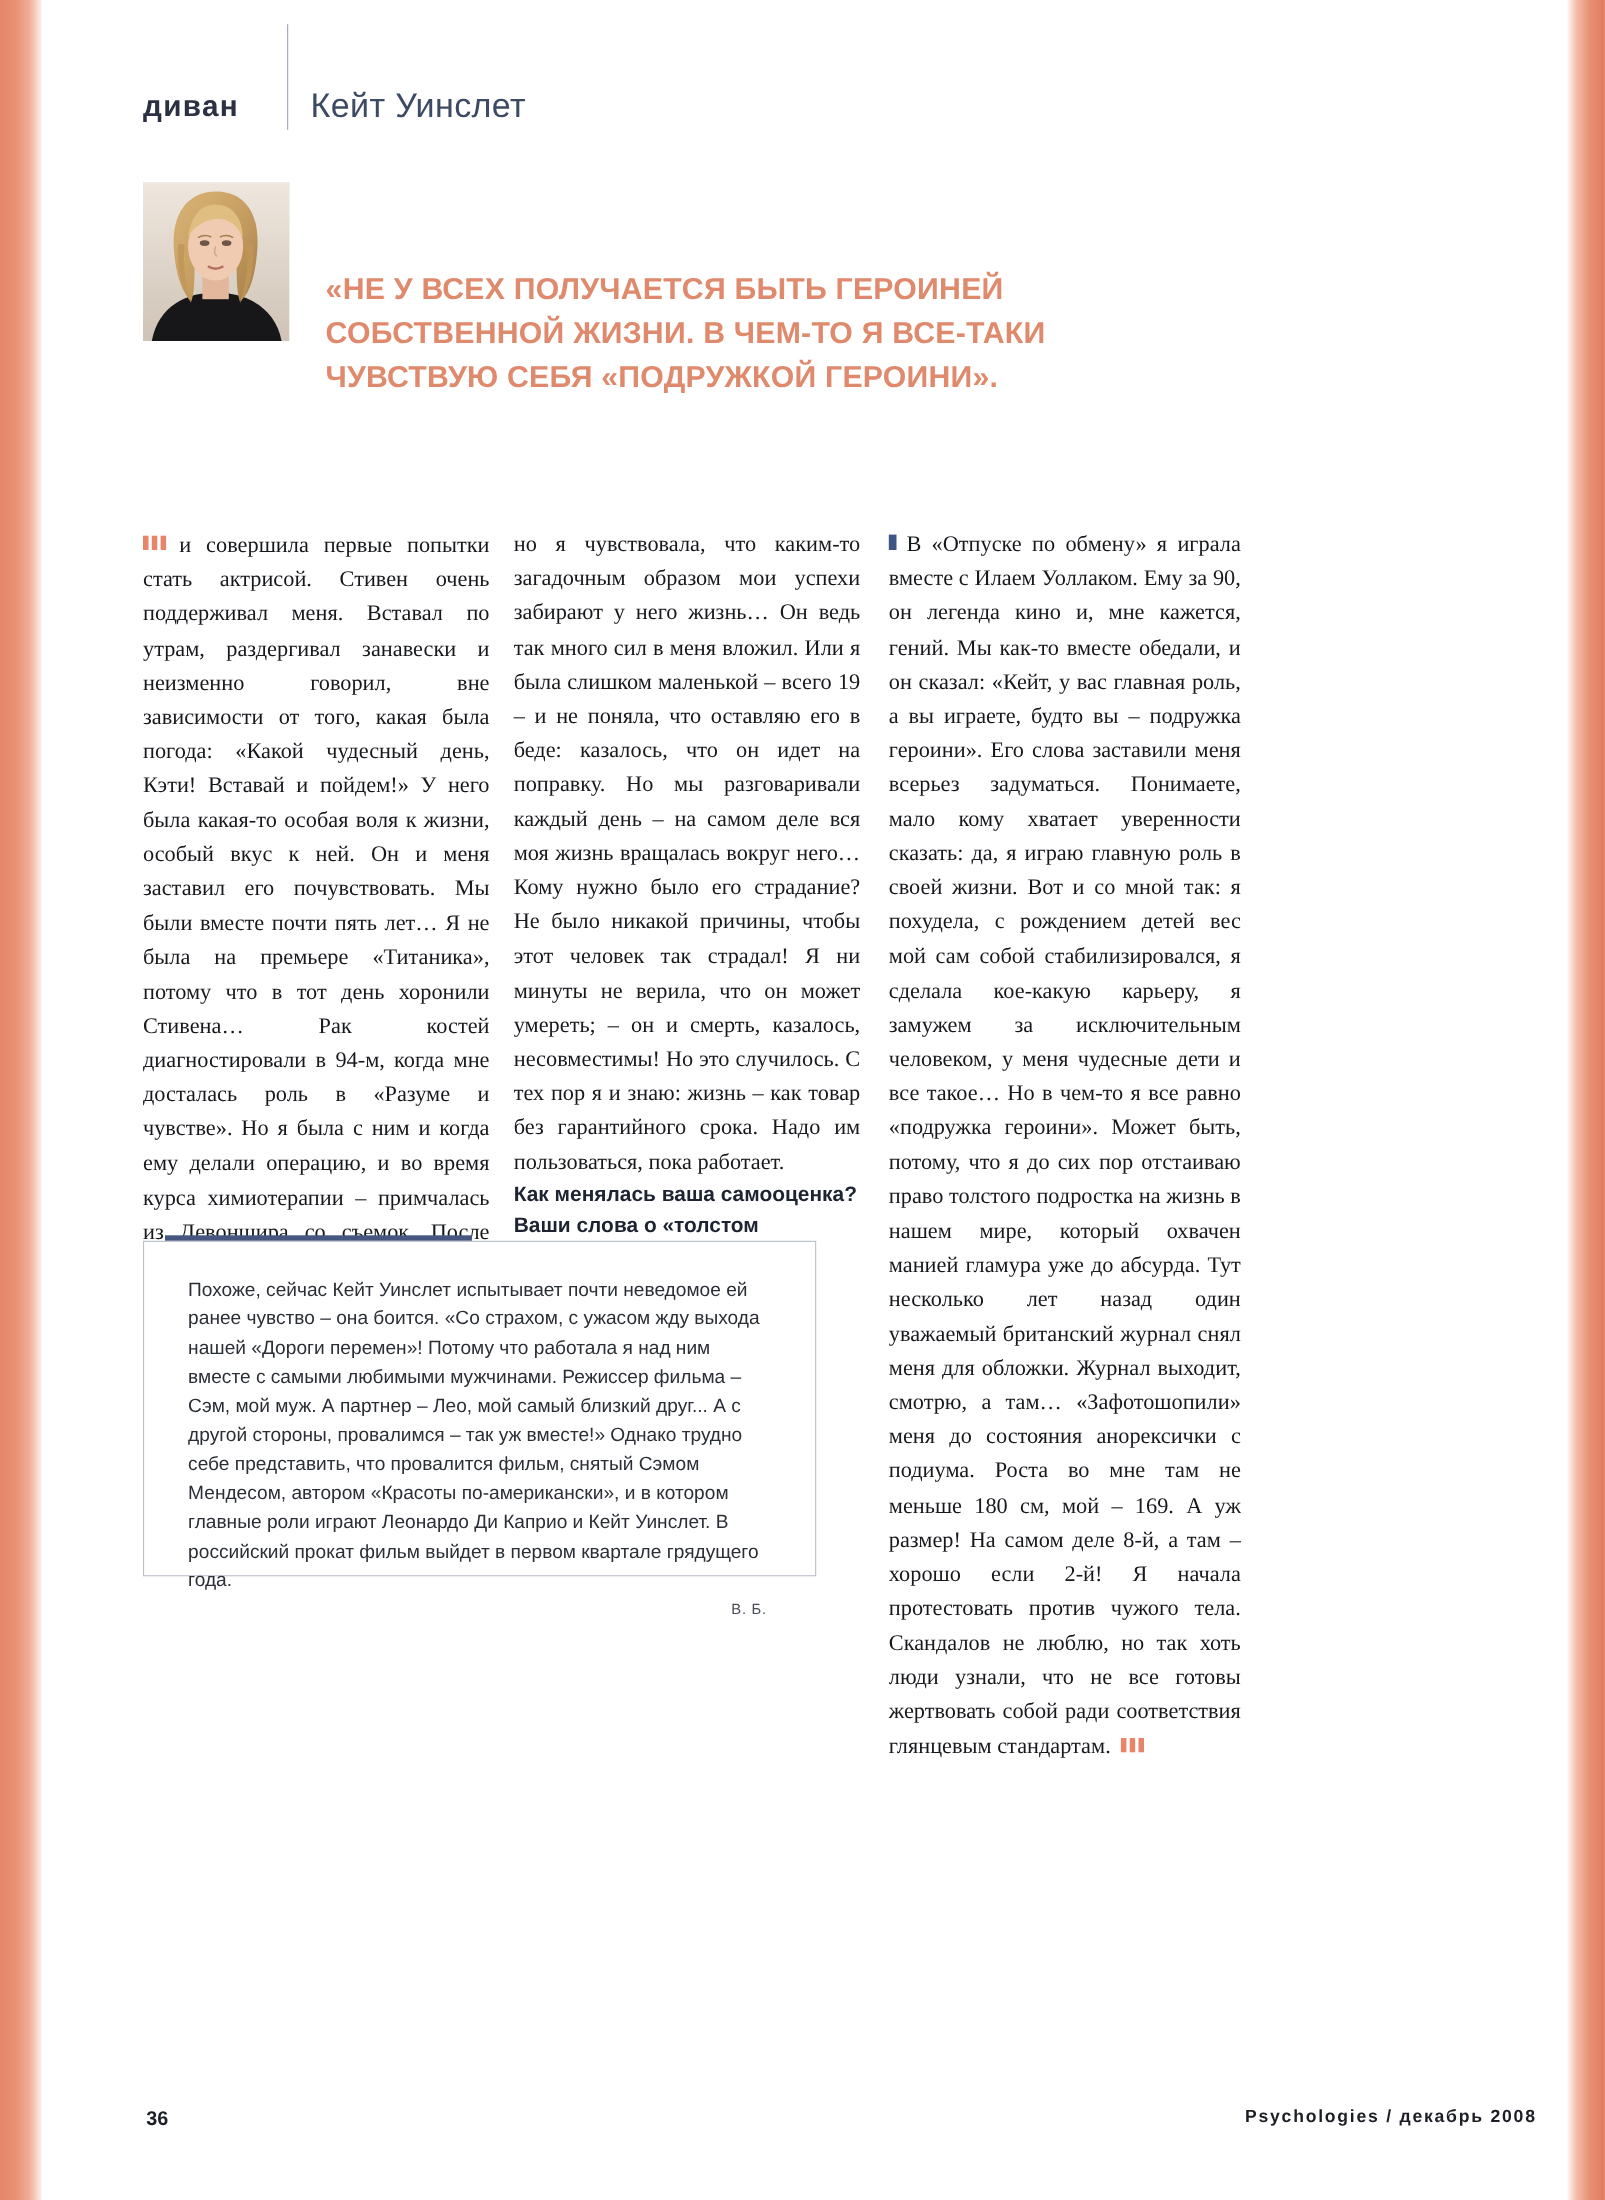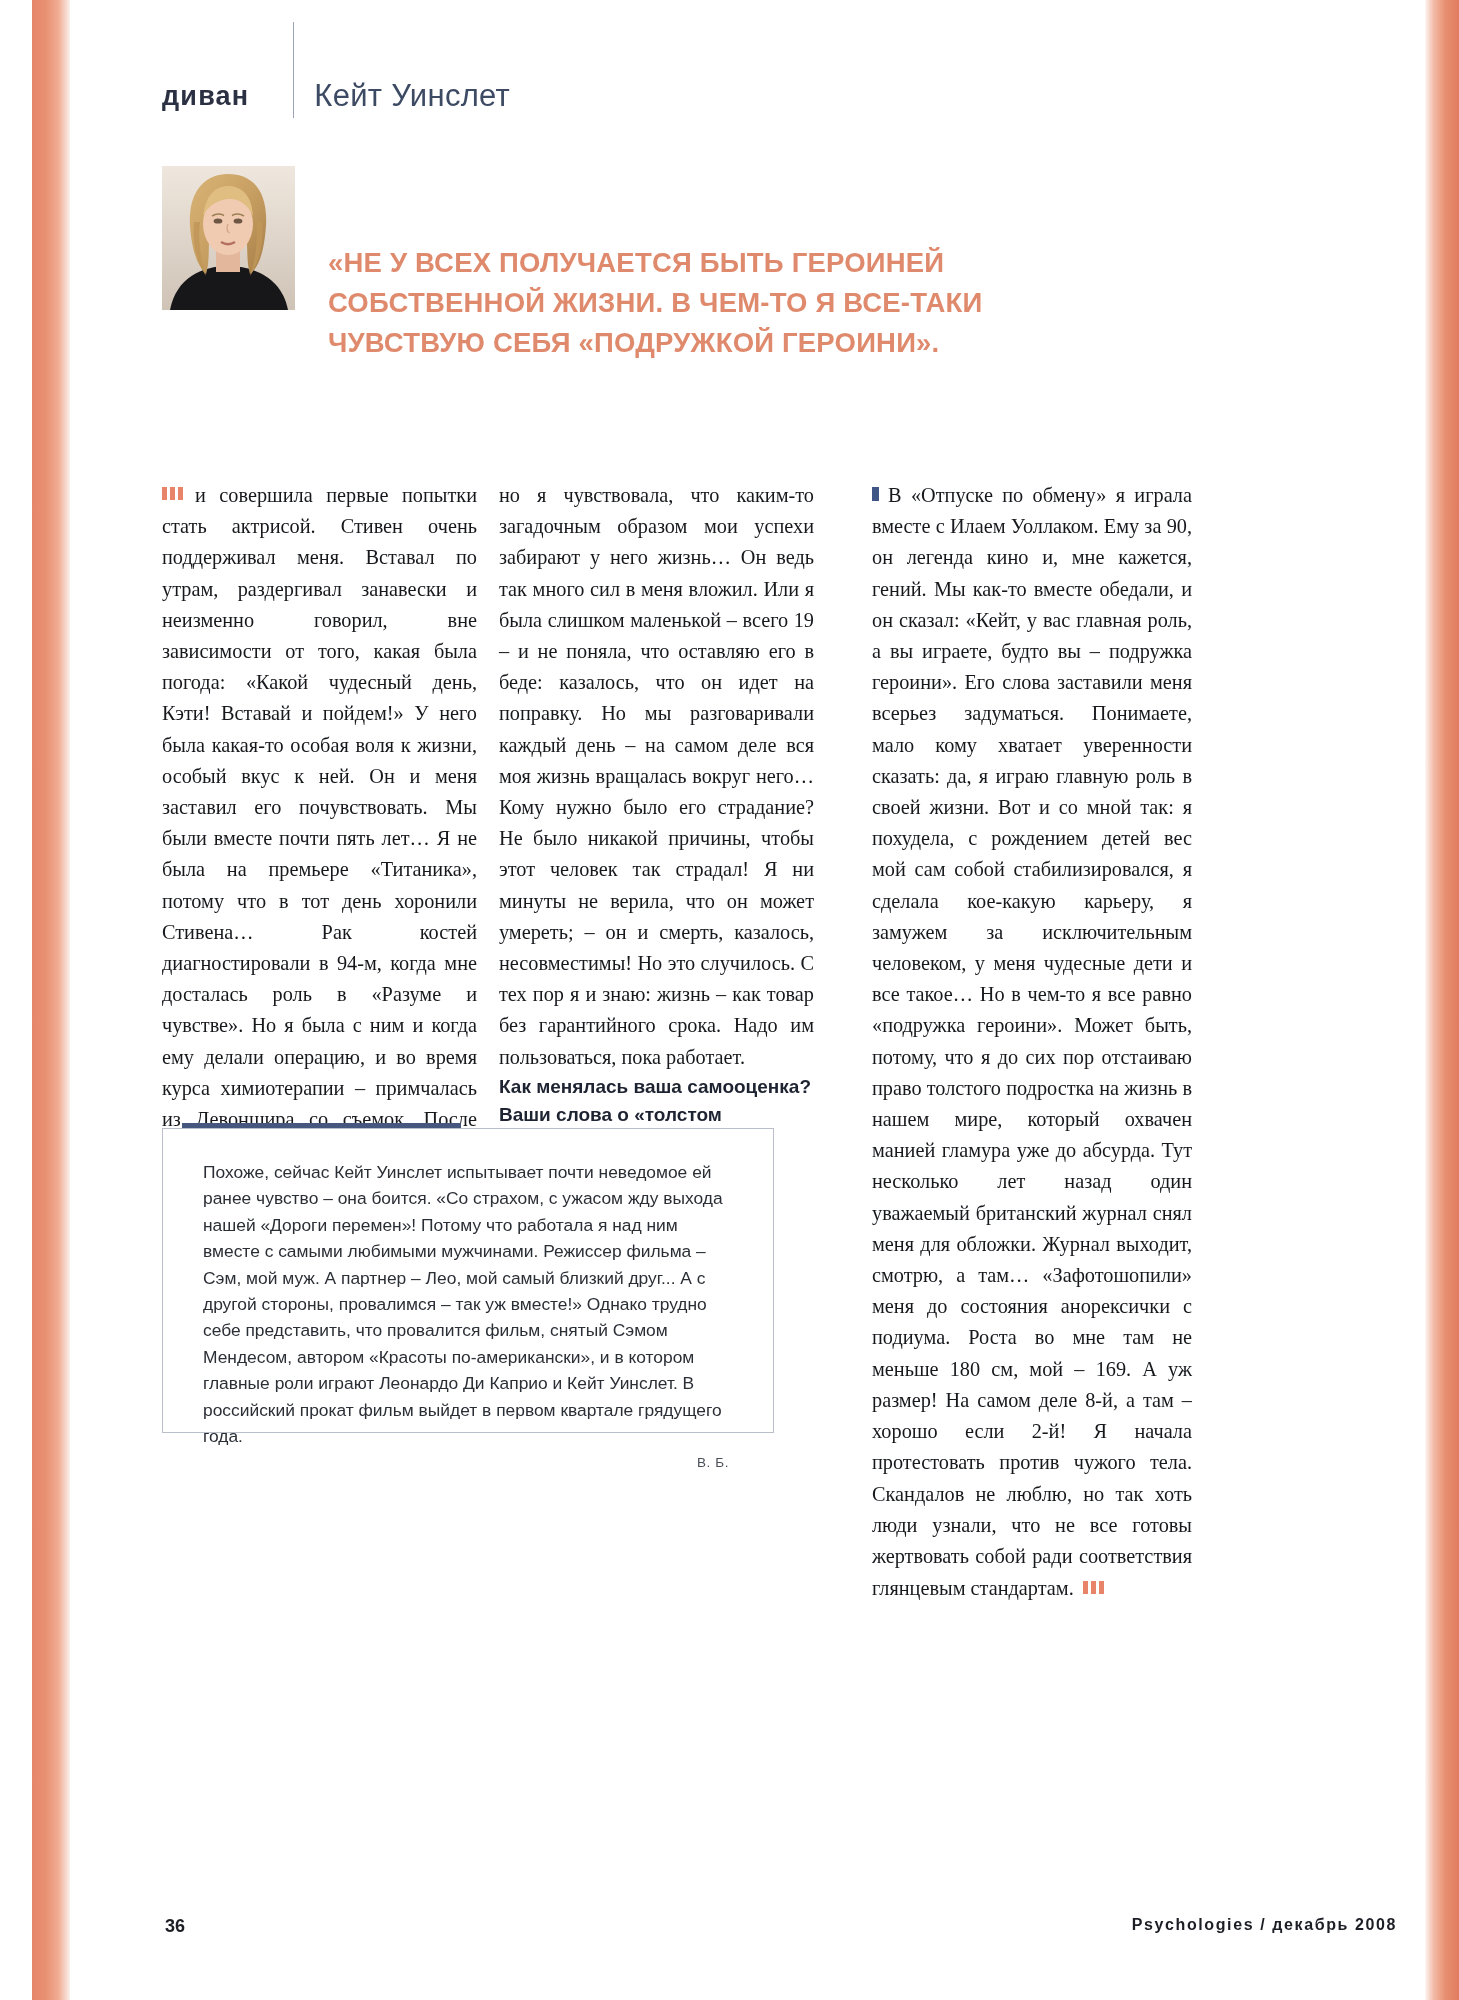--- a/index.html
+++ b/index.html
@@ -13,21 +13,20 @@
     font-family: "Liberation Serif", serif;
     overflow: hidden;
     position: relative;
   }
 
   
   .page {
     position: absolute;
     inset: 0;
     background: #fdfdfc;
-    margin-left: 32px;
   }
   .edge-left {
     position: absolute;
     left: 0; top: 0; bottom: 0;
     width: 38px;
     background: linear-gradient(to right, #e6856a 0%, #e89072 35%, #f0ad95 70%, #fbf1ec 100%);
   }
   .edge-right {
     position: absolute;
     right: 0; top: 0; bottom: 0;
@@ -115,21 +114,21 @@
     font-family: "Liberation Serif", serif;
     font-size: 20.3px;
     line-height: 31.2px;
     color: #16181c;
     text-align: justify;
     hyphens: manual;
   }
   .col p { margin: 0; }
   .col-1 { left: 0; }
   .col-2 { left: 337px; }
-  .col-3 { left: 710px; width: 320px; }
+  .col-3 { left: 678px; width: 320px; }
 
   .marker-bars {
     display: inline-block;
     vertical-align: 2px;
     margin-right: 9px;
     letter-spacing: 2px;
     color: #e8846a;
     font-family: "Liberation Sans", sans-serif;
     font-size: 13px;
     font-weight: 700;

